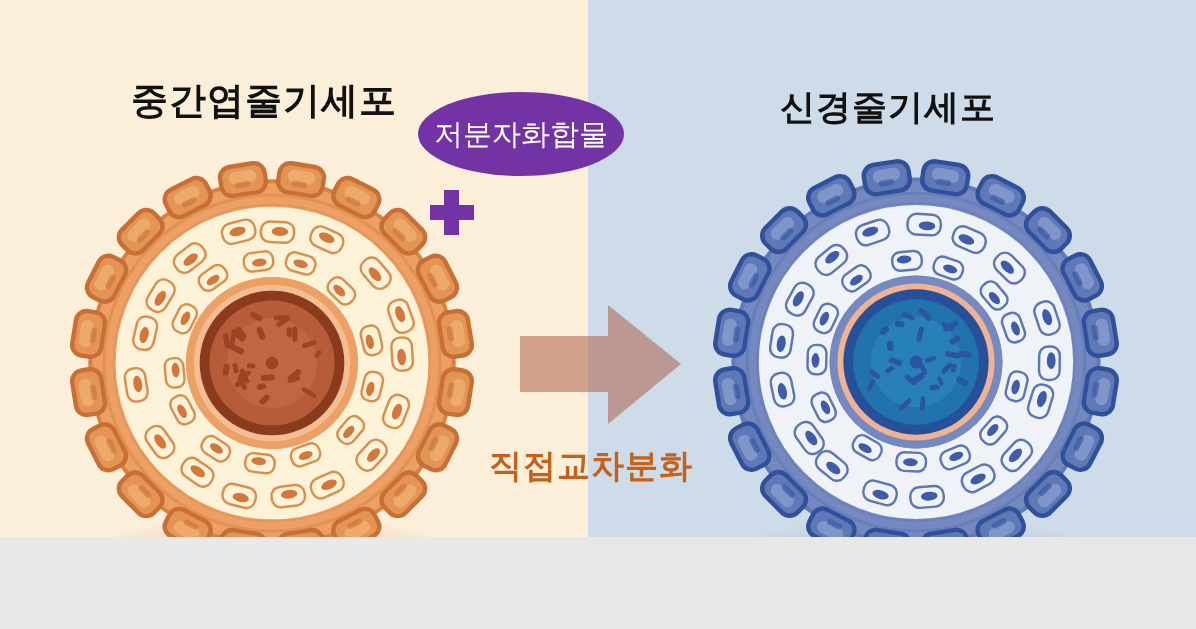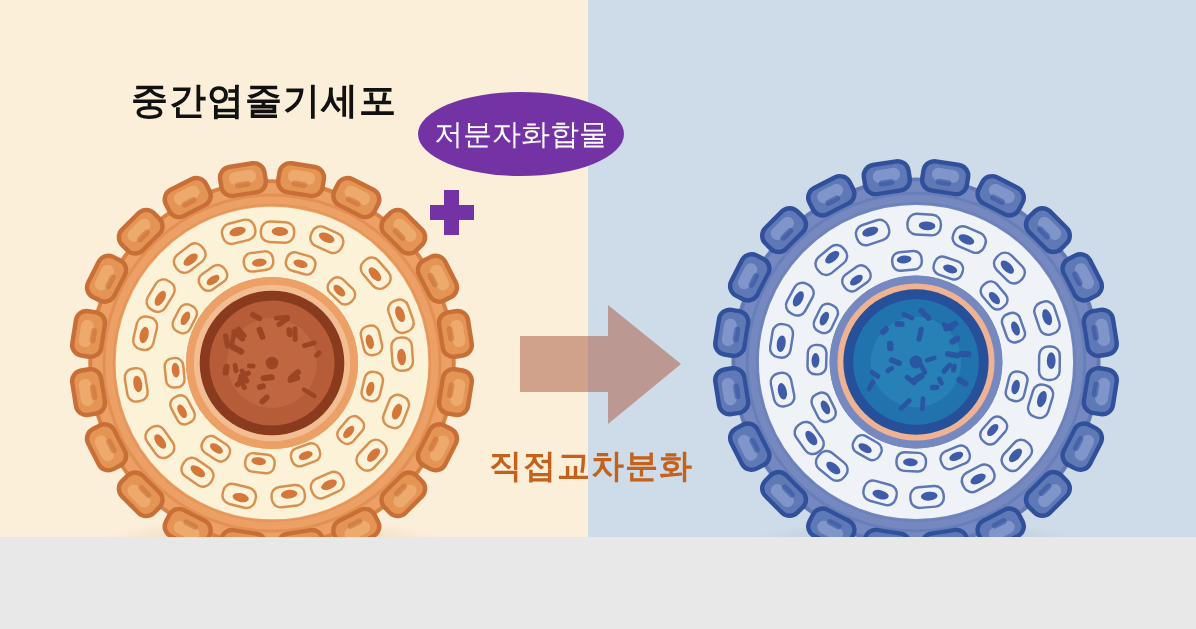--- a/index.html
+++ b/index.html
@@ -566,20 +566,21 @@
       <rect x="-4.8" y="-2.5" width="9.6" height="5.0" rx="2.5" fill="#2A55A2" transform="translate(-26.7 7.6) rotate(147)"></rect>
       <rect x="-8.3" y="-3.1" width="16.7" height="6.3" rx="3.1" fill="#2A55A2" transform="translate(35.5 -36.6) rotate(152)"></rect>
       <rect x="-4.9" y="-2.4" width="9.8" height="4.8" rx="2.4" fill="#2A55A2" transform="translate(24.9 19.5) rotate(65)"></rect>
       <rect x="-8.2" y="-3.2" width="16.4" height="6.4" rx="3.2" fill="#2A55A2" transform="translate(1.2 17.1) rotate(147)"></rect>
       <rect x="-6.2" y="-2.3" width="12.4" height="4.6" rx="2.3" fill="#2A55A2" transform="translate(15.0 -3.0) rotate(161)"></rect>
       <rect x="-8.0" y="-2.9" width="15.9" height="5.8" rx="2.9" fill="#2A55A2" transform="translate(37.5 -7.3) rotate(10)"></rect>
       <circle r="6.5" fill="#2A55A2"></circle>
     </svg>
 
   <div class="title title-left" style="color: rgb(17, 17, 17);">중간엽줄기세포</div>
+  <div class="title title-right" style="color: rgb(17, 17, 17);">신경줄기세포</div>
 
   <div class="badge">
     <span>저분자화합물</span>
   </div>
 
   <div class="plus"></div>
 
   <svg class="arrow-svg" viewBox="0 0 1196 629" xmlns="http://www.w3.org/2000/svg">
     <polygon points="520,336 608,336 608,305 681,364 608,424 608,392 520,392" fill="rgba(172,98,74,0.55)"></polygon>
   </svg>

